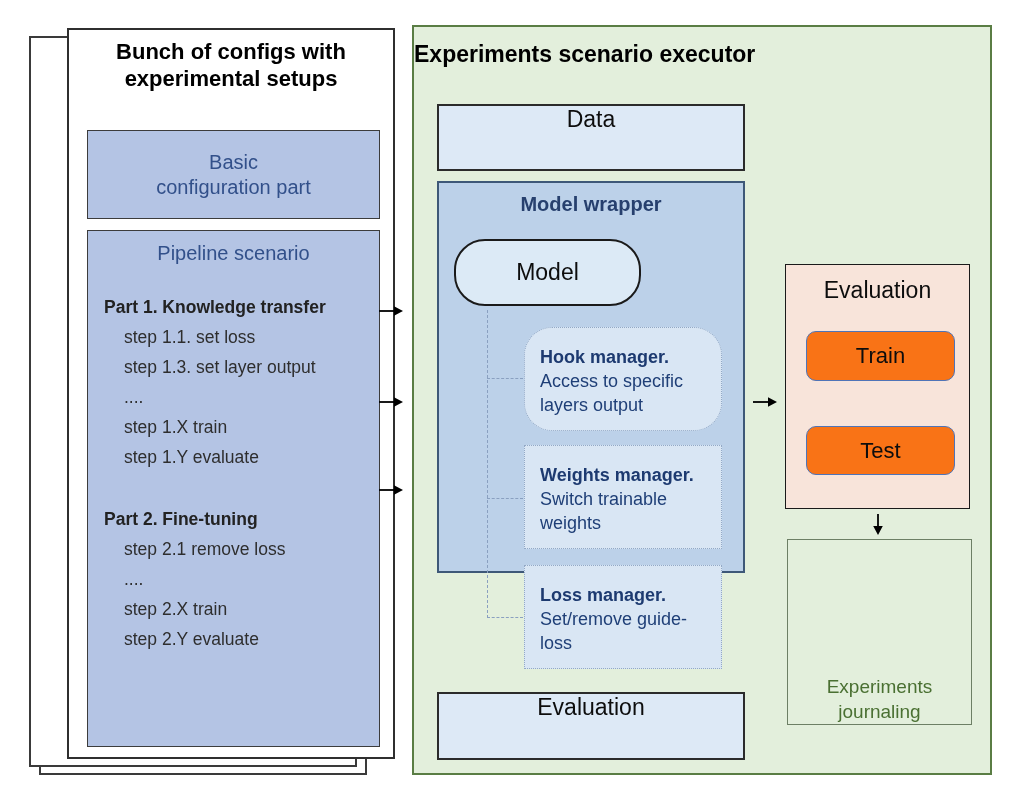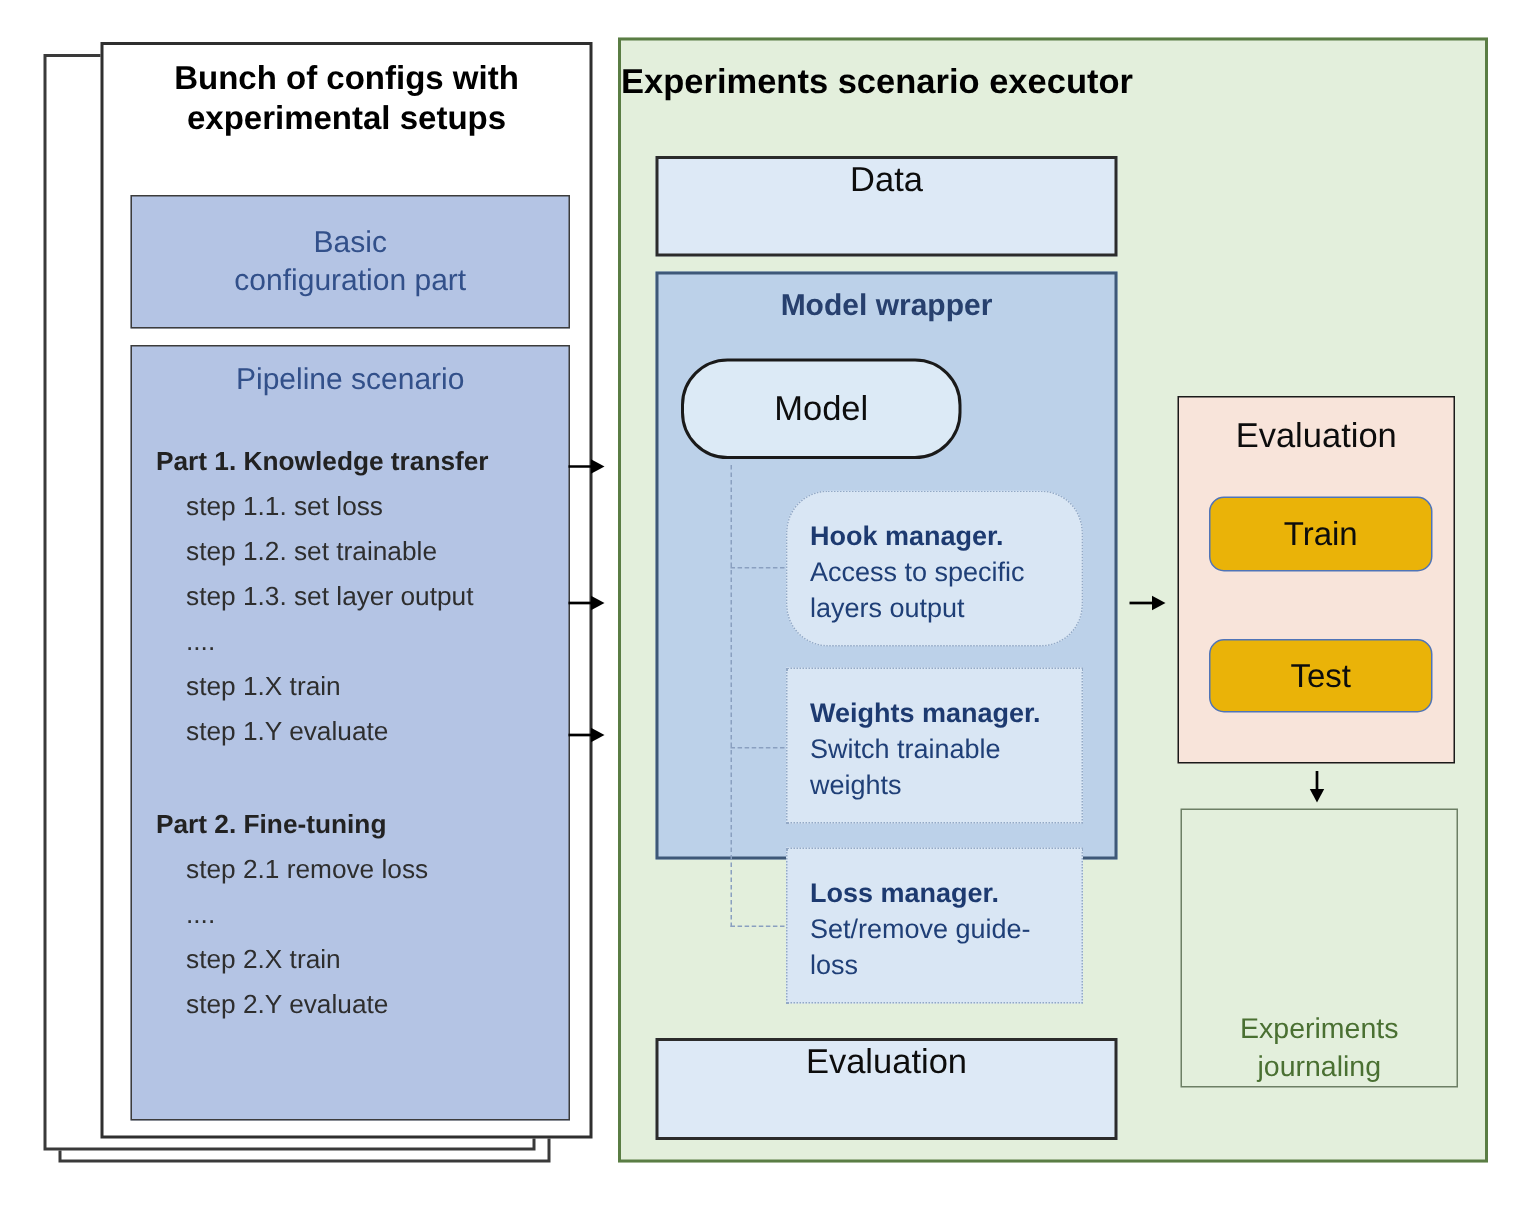--- a/index.html
+++ b/index.html
@@ -64,21 +64,21 @@
   .dash-v{border-left:1.5px dashed #8aa0c0;}
   .dash-h{border-top:1.5px dashed #8aa0c0;}
 
   .execution-box{
     background:#f8e4da;border:1.5px solid #1a1a1a;
   }
   .execution-title{
     text-align:center;font-size:23px;color:#0d0d0d;margin-top:12px;
   }
   .pill{
-    background:#eab308;border:1.5px solid #4f74b8;border-radius:10px;
+    background:#f97316;border:1.5px solid #4f74b8;border-radius:10px;
     display:flex;align-items:center;justify-content:center;
     font-size:22px;color:#0d0d0d;
   }
   .journal-box{
     background:#e3efdc;border:1.5px solid #6d7f65;display:flex;
     flex-direction:column;align-items:center;justify-content:center;
     color:#4a7032;font-size:19px;line-height:25px;
   }
   svg{display:block;}
 </style>
@@ -99,21 +99,20 @@
     <div class="abs blue-box basic-box" style="left:18px;top:100px;width:293px;height:89px;">
       <div class="blue-box-label">Basic</div>
       <div class="blue-box-label">configuration  part</div>
     </div>
 
     <div class="abs blue-box" style="left:18px;top:200px;width:293px;height:517px;">
       <div class="pipeline-title">Pipeline scenario</div>
       <div class="pipeline-body">
         <div class="part-heading">Part 1. Knowledge transfer</div>
         <div class="step-line">step 1.1. set loss</div>
-        <div class="step-line">step 1.2. set trainable</div>
         <div class="step-line">step 1.3. set layer output</div>
         <div class="step-line">....</div>
         <div class="step-line">step 1.X train</div>
         <div class="step-line">step 1.Y evaluate</div>
 
         <div class="part-heading part2-heading">Part 2. Fine-tuning</div>
         <div class="step-line">step 2.1 remove loss</div>
         <div class="step-line">....</div>
         <div class="step-line">step 2.X train</div>
         <div class="step-line">step 2.Y evaluate</div>

